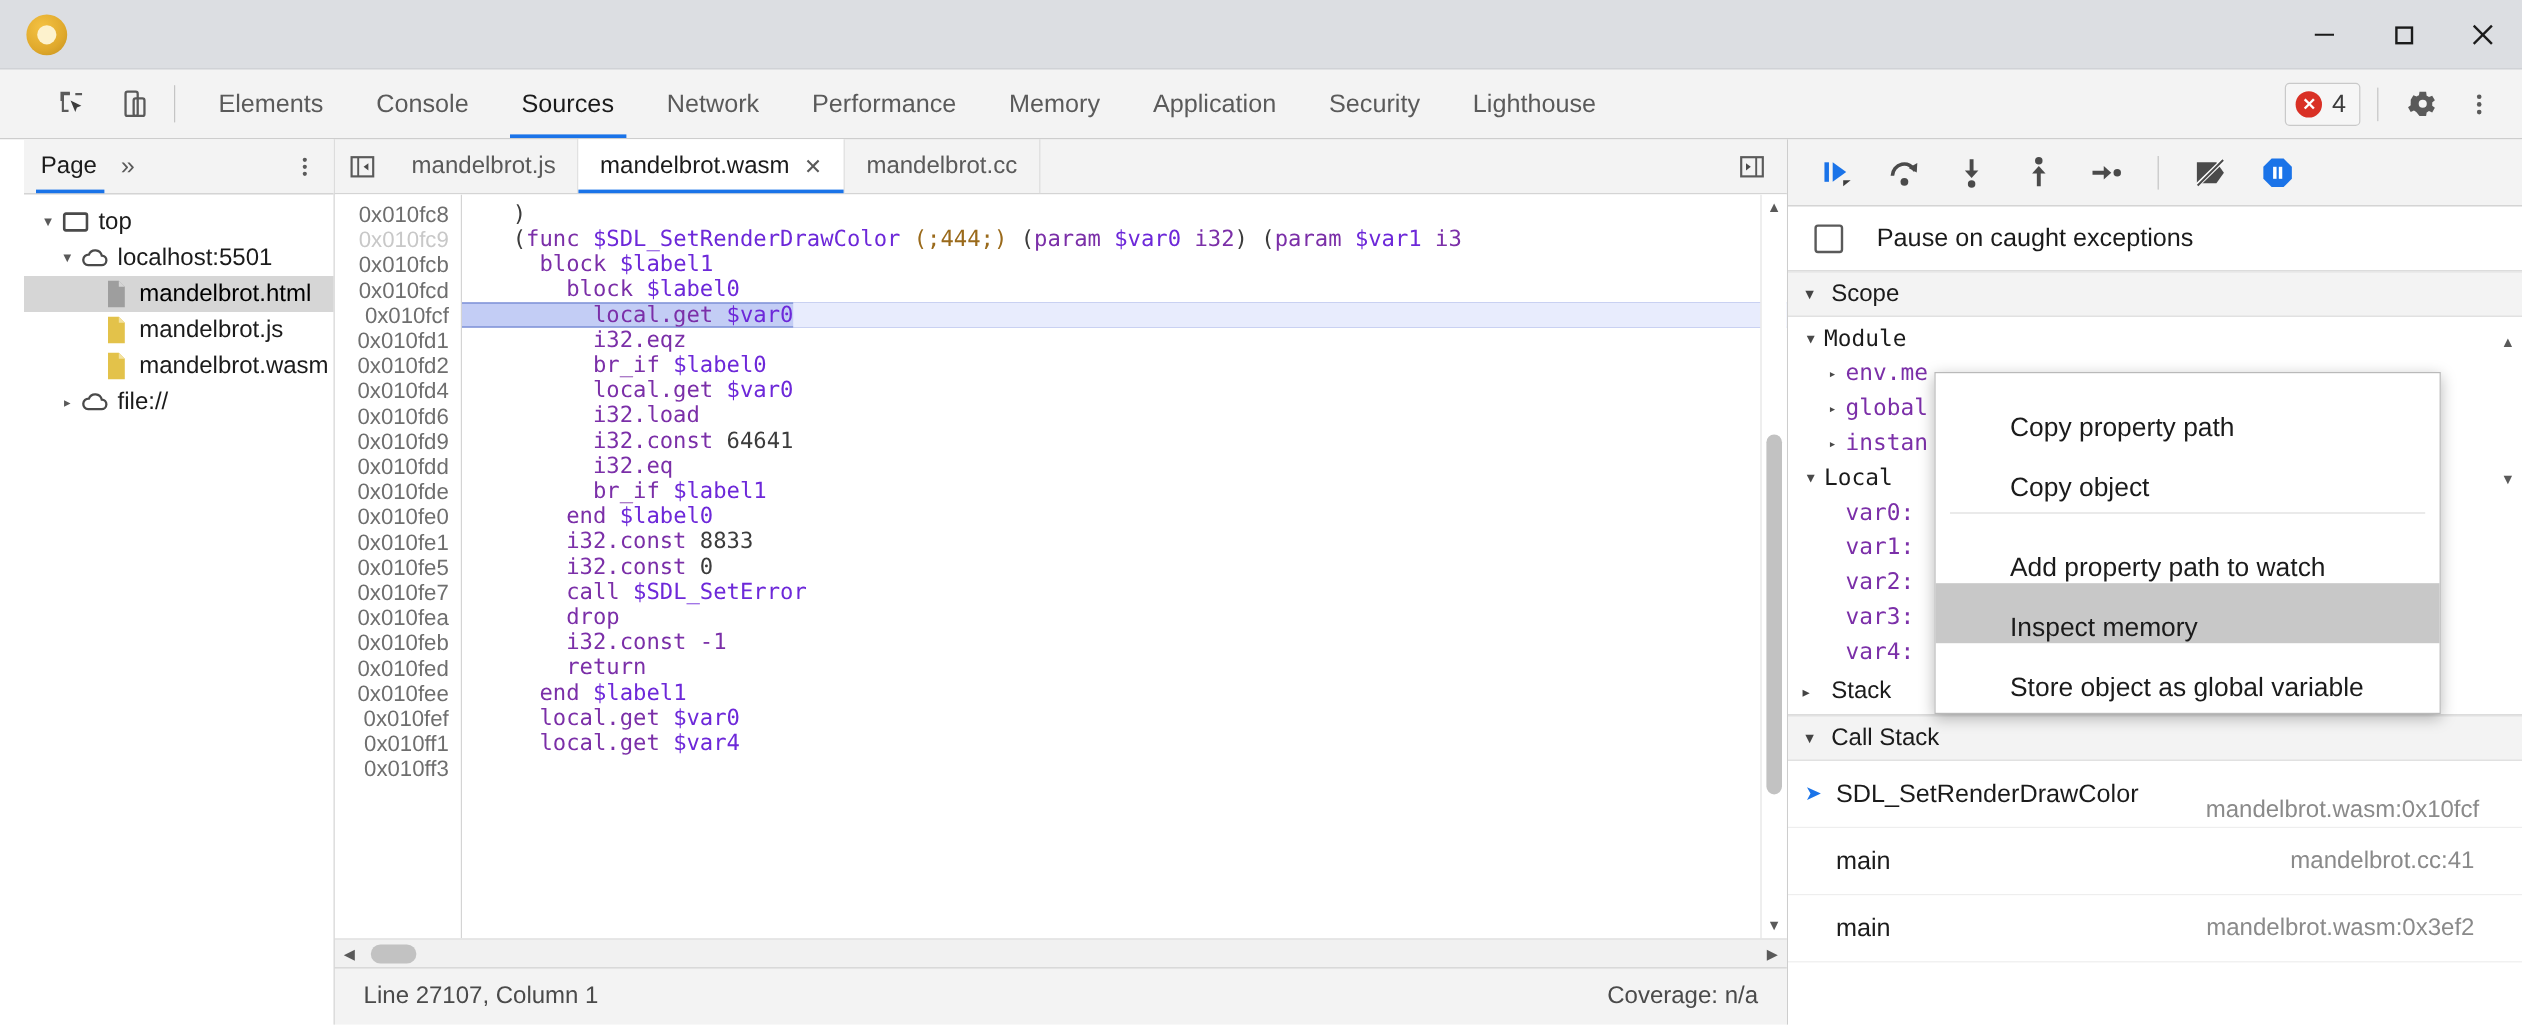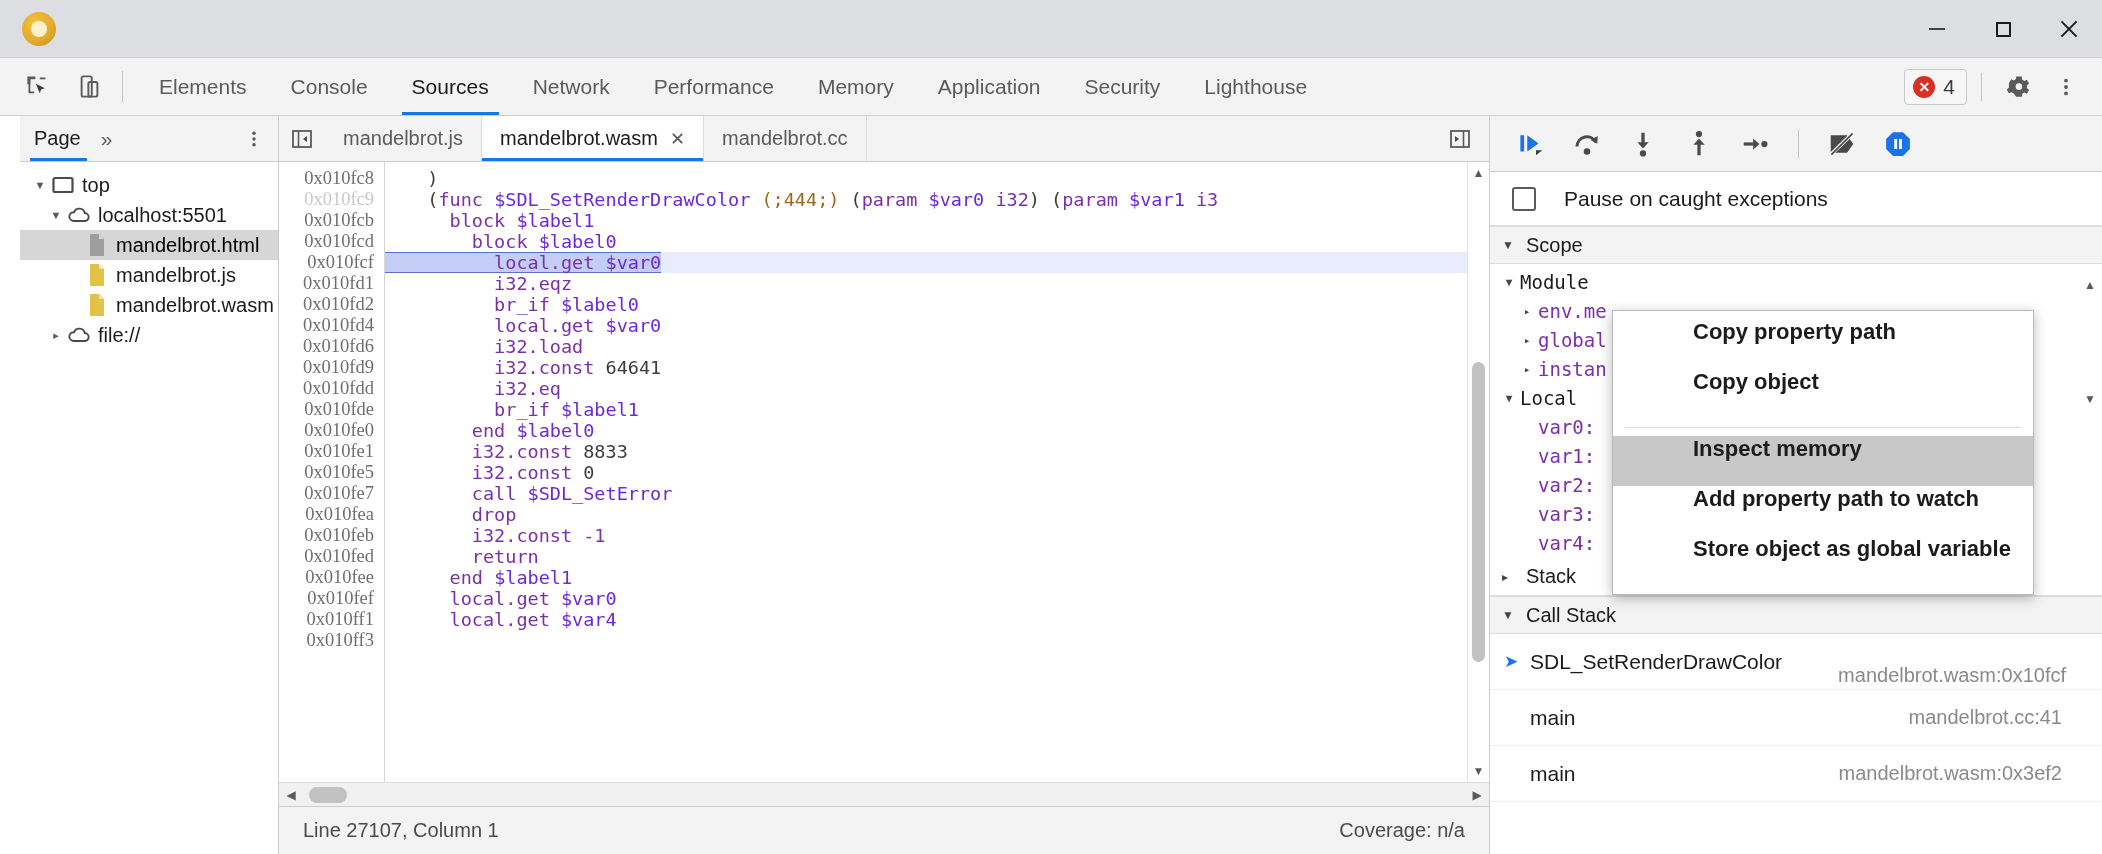--- a/index.html
+++ b/index.html
@@ -30,21 +30,21 @@
   .tb-spacer { flex: 1 1 auto; }
   .wbtn {
     width: 66px; height: 58px; display: flex; align-items: center; justify-content: center;
     color: #1b1b1b;
   }
   .wbtn svg { display: block; }
 
   
   .toolbar {
     height: 58px; flex: 0 0 58px; background: #f3f3f3; display: flex; align-items: stretch;
-    border-bottom: 1px solid #cdcdcd; position: relative;
+    border-bottom: 1px solid #cdcdcd; position: relative; padding-left: 23px;
   }
   .tool-icons { display: flex; align-items: center; padding-left: 16px; gap: 10px; }
   .tool-icon-btn {
     width: 42px; height: 42px; display: flex; align-items: center; justify-content: center;
     border-radius: 3px;
   }
   .vsep { width: 1px; background: #c4c4c4; margin: 13px 14px 13px 12px; align-self: stretch; }
   .tabs { display: flex; align-items: stretch; }
   .tab {
     display: flex; align-items: center; padding: 0 22px; font-size: 21px; color: #5a5a5a;
@@ -104,21 +104,21 @@
     color: #5a5a5a; position: relative; white-space: nowrap; border-right: 1px solid #dcdcdc;
   }
   .ed-tab.active { color: #1b1b1b; background: #fff; }
   .ed-tab.active:after { content:""; position:absolute; left:0; right:0; bottom:0; height:3px; background:#1a73e8; }
   .ed-tab .x { font-size: 18px; color: #5a5a5a; }
   .ed-tabs-right { margin-left: auto; display: flex; align-items: center; padding-right: 6px; }
 
   .code-area { flex: 1 1 auto; display: flex; position: relative; min-height: 0; background: #fff; overflow: hidden; }
   .gutter {
     flex: 0 0 106px; padding-top: 6px; border-right: 1px solid #d4d4d4; background: #fff;
-    font-family: Liberation Serif, serif; font-size: 18.5px; color: #6e6e6e;
+    font-family: Liberation Sans, sans-serif; font-size: 18.5px; color: #6e6e6e;
     text-align: right;
   }
   .gline { height: 21px; line-height: 21px; padding-right: 10px; white-space: nowrap; }
   .gline.dim { color: #c8c8c8; }
   .code {
     flex: 1 1 auto; padding-top: 6px; position: relative; overflow: hidden;
     font-family: "DejaVu Sans Mono", monospace; font-size: 18.5px; white-space: pre;
   }
   .cline { height: 21px; line-height: 21px; padding-left: 20px; white-space: pre; }
   .cline.hl { background: #c3cdf5; box-shadow: inset 0 -1px 0 #5b73c7, inset 0 1px 0 #5b73c7; }
@@ -188,22 +188,22 @@
   .dbg-vscroll { position: absolute; right: 0; top: 0; bottom: 0; width: 22px; }
   .dbg-vs-arrow { position: absolute; right: 3px; width: 18px; height: 18px; color: #5a5a5a; font-size: 12px; display:flex;align-items:center;justify-content:center;}
 
   
   .ctxmenu {
     position: absolute; left: 1612px; top: 310px; width: 422px;
     background: #fff; border: 1px solid #b9b9b9; box-shadow: 0 3px 12px rgba(0,0,0,.28);
     padding: 8px 0; z-index: 50;
   }
   .ctxitem {
-    height: 50px; display: flex; align-items: flex-start; padding-left: 80px;
-    font-size: 22px; color: #1b1b1b; white-space: nowrap; font-weight: bold;
+    height: 50px; display: flex; align-items: flex-end; padding-left: 62px;
+    font-size: 22px; color: #1b1b1b; white-space: nowrap;
   }
   .ctxitem.hover { background: #c8c8c8; }
   .ctxsep { height: 1px; background: #dcdcdc; margin: 8px 12px; }
 </style>
 </head>
 <body>
 
 <div class="app">
 
   <div class="titlebar">
@@ -600,24 +600,24 @@
   </div>
 
   <div class="ctxmenu">
     <div class="ctxitem">
       <span>Copy property path</span>
     </div>
     <div class="ctxitem">
       <span>Copy object</span>
     </div>
     <div class="ctxsep"></div>
+    <div class="ctxitem">
+      <span>Add property path to watch</span>
+    </div>
     <div class="ctxitem hover">
       <span>Inspect memory</span>
     </div>
     <div class="ctxitem">
-      <span>Add property path to watch</span>
-    </div>
-    <div class="ctxitem">
       <span>Store object as global variable</span>
     </div>
   </div>
 
 </div>
 
 </body></html>

